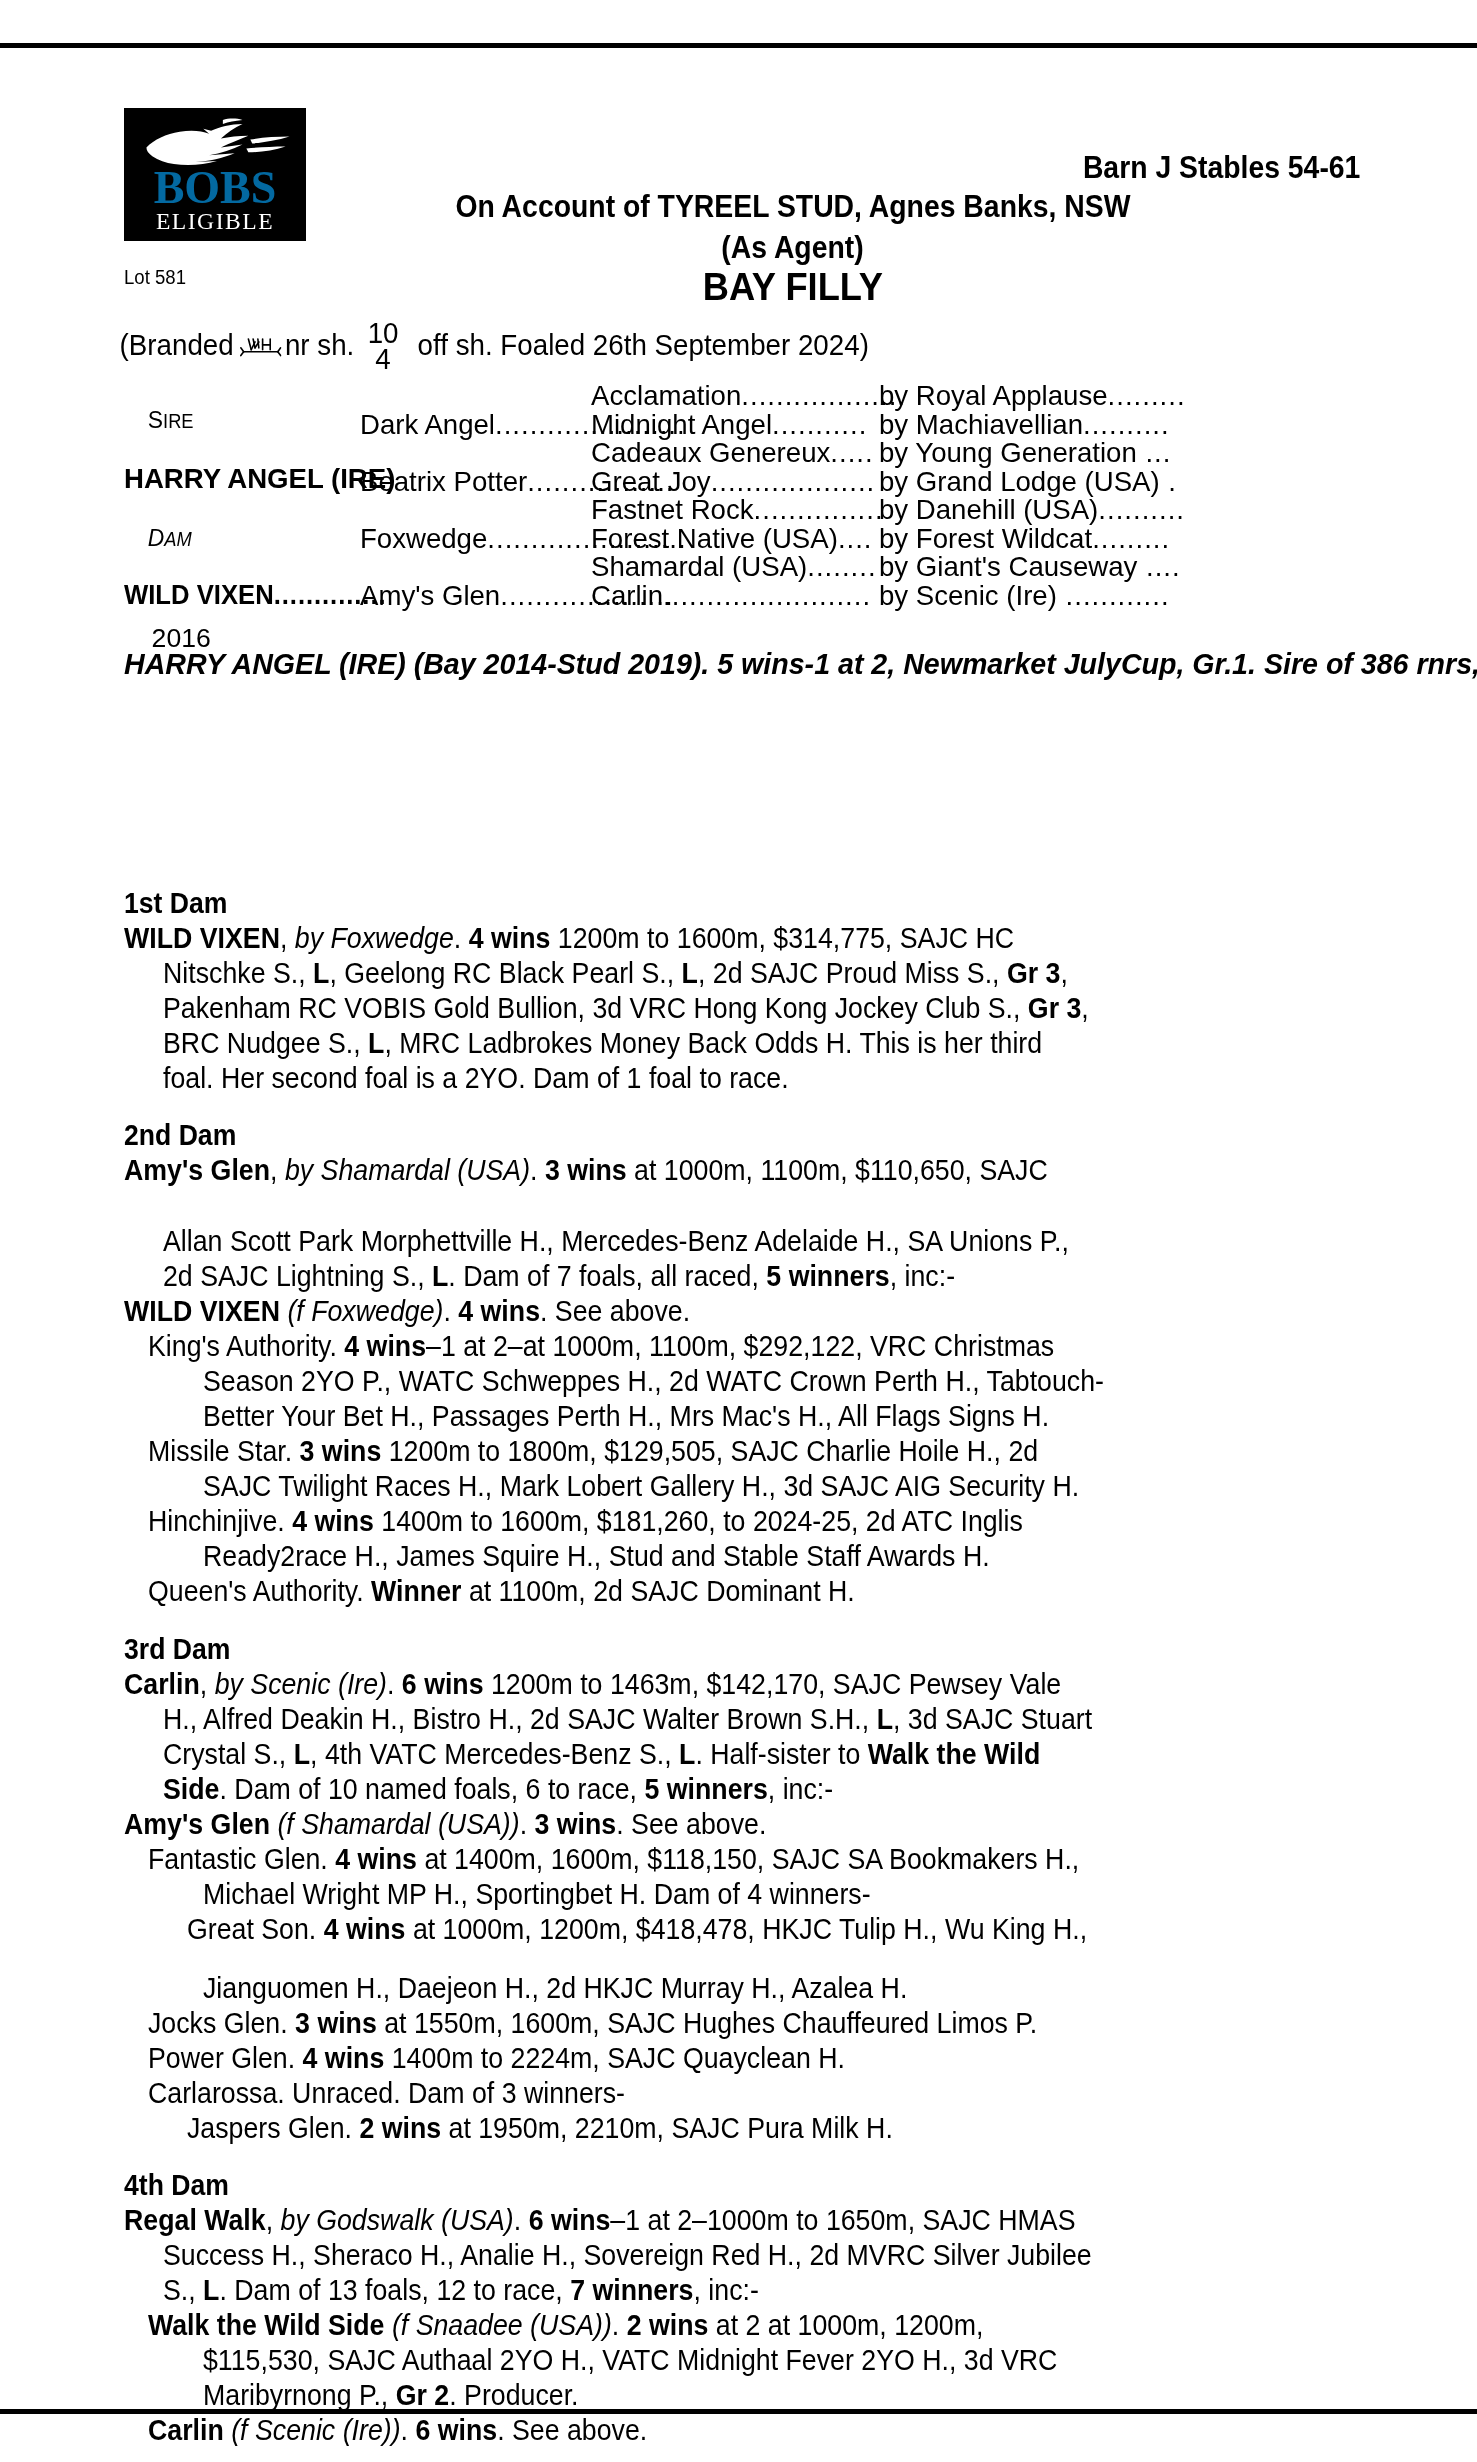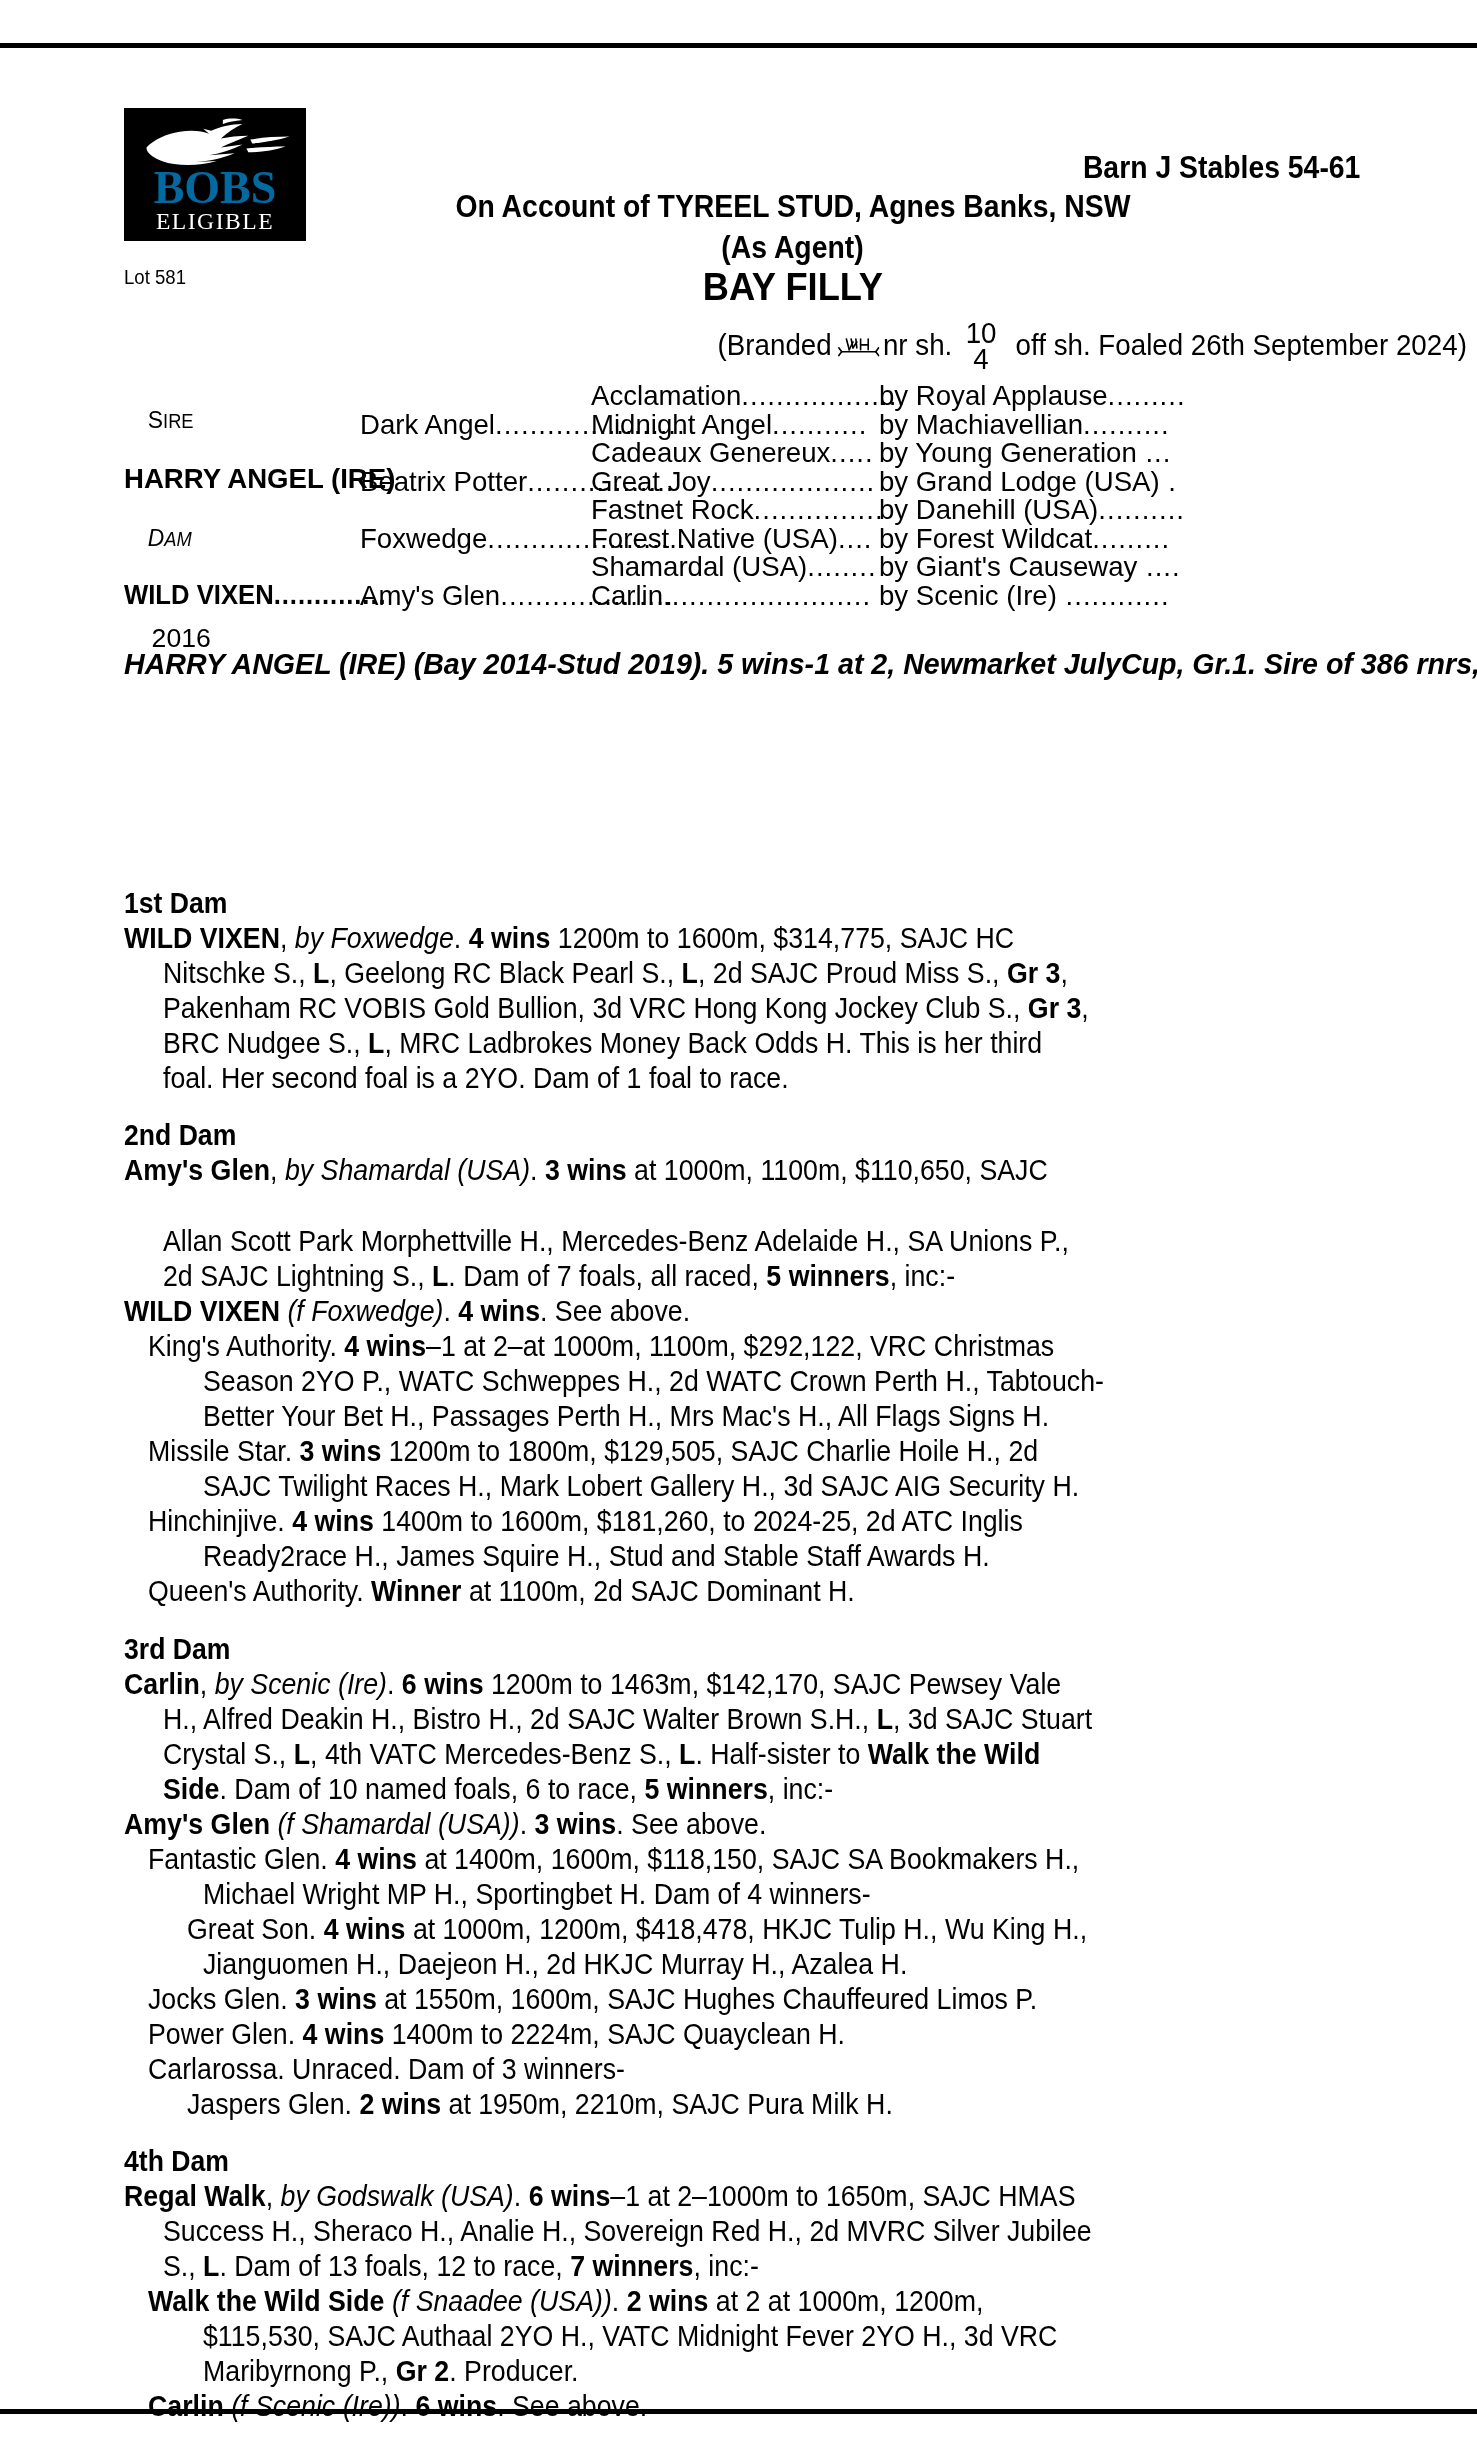--- a/index.html
+++ b/index.html
@@ -142,21 +142,21 @@
   }
   .sexcolour-inner { display: inline-block; transform: scaleX(0.93); }
 
   .branded {
     position: absolute;
     left: 0;
     top: 319px;
     width: 1478px;
     padding-left: 108px;
     box-sizing: border-box;
-    text-align: right;
+    text-align: left;
     font-size: 28.6px;
     font-weight: 400;
     white-space: nowrap;
   }
   .branded-inner {
     display: inline-flex;
     align-items: center;
     transform: scaleX(0.97);
   }
   .brand-glyph {
@@ -432,21 +432,21 @@
       <div class="ln" style="padding-left: 23.6px;"><span class="ln-i" style="transform: scaleX(0.935);">Queen's Authority. <b>Winner</b> at 1100m, 2d SAJC Dominant H.</span></div>
       <div class="damhead" style="margin-top: 23.6px;"><span class="damhead-i">3rd Dam</span></div>
       <div class="ln" style="padding-left: 0px;"><span class="ln-i" style="transform: scaleX(0.935);"><b>Carlin</b>, <i>by Scenic (Ire)</i>. <b>6 wins</b> 1200m to 1463m, $142,170, SAJC Pewsey Vale</span></div>
       <div class="ln" style="padding-left: 39px;"><span class="ln-i" style="transform: scaleX(0.935);">H., Alfred Deakin H., Bistro H., 2d SAJC Walter Brown S.H., <b>L</b>, 3d SAJC Stuart</span></div>
       <div class="ln" style="padding-left: 39px;"><span class="ln-i" style="transform: scaleX(0.935);">Crystal S., <b>L</b>, 4th VATC Mercedes-Benz S., <b>L</b>. Half-sister to <b>Walk the Wild</b></span></div>
       <div class="ln" style="padding-left: 39px;"><span class="ln-i" style="transform: scaleX(0.935);"><b>Side</b>. Dam of 10 named foals, 6 to race, <b>5 winners</b>, inc:-</span></div>
       <div class="ln" style="padding-left: 0px;"><span class="ln-i" style="transform: scaleX(0.935);"><b>Amy's Glen</b> <i>(f Shamardal (USA))</i>. <b>3 wins</b>. See above.</span></div>
       <div class="ln" style="padding-left: 23.6px;"><span class="ln-i" style="transform: scaleX(0.935);">Fantastic Glen. <b>4 wins</b> at 1400m, 1600m, $118,150, SAJC SA Bookmakers H.,</span></div>
       <div class="ln" style="padding-left: 79px;"><span class="ln-i" style="transform: scaleX(0.935);">Michael Wright MP H., Sportingbet H. Dam of 4 winners-</span></div>
       <div class="ln" style="padding-left: 63px;"><span class="ln-i" style="transform: scaleX(0.935);">Great Son. <b>4 wins</b> at 1000m, 1200m, $418,478, HKJC Tulip H., Wu King H.,</span></div>
-      <div class="ln" style="padding-left: 79px;"><span class="ln-i" style="transform: scaleX(0.935);">Jianguomen H., Daejeon H., 2d HKJC Murray H., Azalea H.</span></div>
+      <div class="ln" style="padding-left: 79px; margin-top: 24px;"><span class="ln-i" style="transform: scaleX(0.935);">Jianguomen H., Daejeon H., 2d HKJC Murray H., Azalea H.</span></div>
       <div class="ln" style="padding-left: 23.6px;"><span class="ln-i" style="transform: scaleX(0.935);">Jocks Glen. <b>3 wins</b> at 1550m, 1600m, SAJC Hughes Chauffeured Limos P.</span></div>
       <div class="ln" style="padding-left: 23.6px;"><span class="ln-i" style="transform: scaleX(0.935);">Power Glen. <b>4 wins</b> 1400m to 2224m, SAJC Quayclean H.</span></div>
       <div class="ln" style="padding-left: 23.6px;"><span class="ln-i" style="transform: scaleX(0.935);">Carlarossa. Unraced. Dam of 3 winners-</span></div>
       <div class="ln" style="padding-left: 63px;"><span class="ln-i" style="transform: scaleX(0.935);">Jaspers Glen. <b>2 wins</b> at 1950m, 2210m, SAJC Pura Milk H.</span></div>
       <div class="damhead" style="margin-top: 23.6px;"><span class="damhead-i">4th Dam</span></div>
       <div class="ln" style="padding-left: 0px;"><span class="ln-i" style="transform: scaleX(0.935);"><b>Regal Walk</b>, <i>by Godswalk (USA)</i>. <b>6 wins</b>–1 at 2–1000m to 1650m, SAJC HMAS</span></div>
       <div class="ln" style="padding-left: 39px;"><span class="ln-i" style="transform: scaleX(0.935);">Success H., Sheraco H., Analie H., Sovereign Red H., 2d MVRC Silver Jubilee</span></div>
       <div class="ln" style="padding-left: 39px;"><span class="ln-i" style="transform: scaleX(0.935);">S., <b>L</b>. Dam of 13 foals, 12 to race, <b>7 winners</b>, inc:-</span></div>
       <div class="ln" style="padding-left: 23.6px;"><span class="ln-i" style="transform: scaleX(0.935);"><b>Walk the Wild Side</b> <i>(f Snaadee (USA))</i>. <b>2 wins</b> at 2 at 1000m, 1200m,</span></div>
       <div class="ln" style="padding-left: 79px;"><span class="ln-i" style="transform: scaleX(0.935);">$115,530, SAJC Authaal 2YO H., VATC Midnight Fever 2YO H., 3d VRC</span></div>

